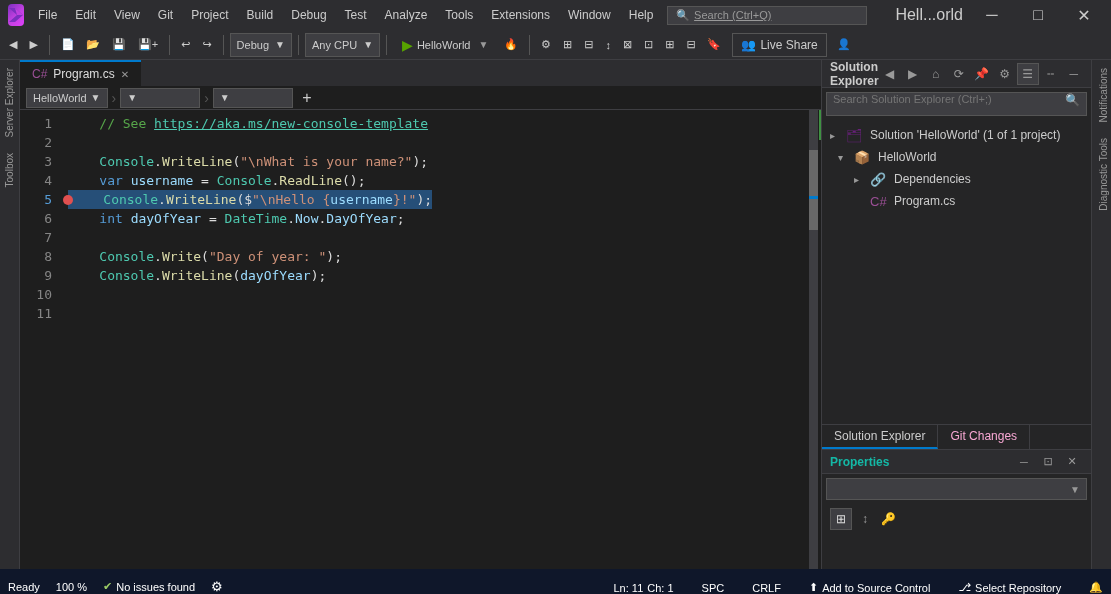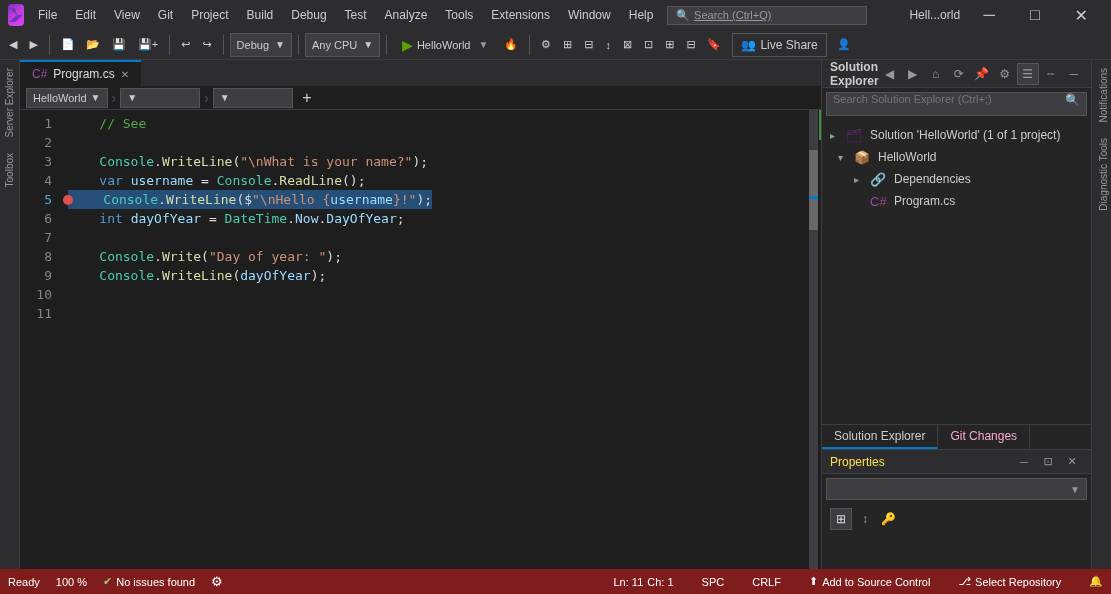--- a/index.html
+++ b/index.html
@@ -39,22 +39,22 @@
     #search-title-bar {
       display: flex; align-items: center;
       background: #3e3e42;
       border: 1px solid #555;
       padding: 2px 8px;
       width: 200px;
       color: #999; font-size: 11px;
     }
     #window-title {
       color: #ccc;
-      font-size: 12px;
-      margin-left: 34px;
+      font-size: 16px;
+      margin-left: 20px;
     }
     #title-buttons {
       display: flex; gap: 0;
     }
     #title-buttons span {
       width: 46px; height: 30px;
       display: flex; align-items: center; justify-content: center;
       cursor: pointer; color: #ccc; font-size: 16px;
     }
 
@@ -316,21 +316,21 @@
       border-top: 1px solid #3e3e42;
       height: 120px;
     }
     #properties-header {
       display: flex; align-items: center; justify-content: space-between;
       padding: 4px 8px;
       background: #2d2d30;
       border-bottom: 1px solid #3e3e42;
       height: 24px;
     }
-    #properties-title { font-size: 12px; font-weight: normal; color: #fde047; }
+    #properties-title { font-size: 12px; font-weight: bold; color: #14b8a6; }
     #properties-toolbar {
       display: flex; align-items: center; gap: 2px;
     }
     .prop-btn {
       width: 22px; height: 18px;
       display: flex; align-items: center; justify-content: center;
       cursor: pointer; color: #999; font-size: 11px;
       border: 1px solid transparent;
     }
 
@@ -338,23 +338,23 @@
     #right-side-tabs {
       width: 20px;
       background: #2d2d30;
       display: flex; flex-direction: column;
       border-left: 1px solid #3e3e42;
     }
 
     
     #status-bar {
       height: 25px;
-      background: #7f1d1d;
-      display: flex;
-      align-items: center;
+      background: #0f172a;
+      display: flex;
+      align-items: flex-end;
       padding: 0 8px;
       font-size: 11px;
       color: white;
       gap: 16px;
     }
     #status-bar .status-left { display: flex; gap: 16px; align-items: center; }
     #status-bar .status-right { margin-left: auto; display: flex; gap: 28px; align-items: center; }
     .status-item { display: flex; align-items: center; gap: 4px; cursor: pointer; }
     .check-icon { color: #9ccc65; }
     .gear-icon-small { font-size: 13px; }
@@ -500,21 +500,21 @@
         <div>7</div>
         <div>8</div>
         <div>9</div>
         <div>10</div>
         <div>11</div>
       </div>
 
       <div id="code-content">
 
         <div class="code-line">
-          <span class="cm">    // See </span>
+          <span class="cm">    // See </span><span class="link">https://aka.ms/new-console-template</span>
         </div>
 
         <div class="code-line">&nbsp;</div>
 
         <div class="code-line">
           <span>    </span><span class="type">Console</span><span>.</span><span class="method">WriteLine</span><span>(</span><span class="str">"\nWhat is your name?"</span><span>);</span>
         </div>
 
         <div class="code-line">
           <span>    </span><span class="kw">var</span><span> </span><span class="var-name">username</span><span> = </span><span class="type">Console</span><span>.</span><span class="method">ReadLine</span><span>();</span>

